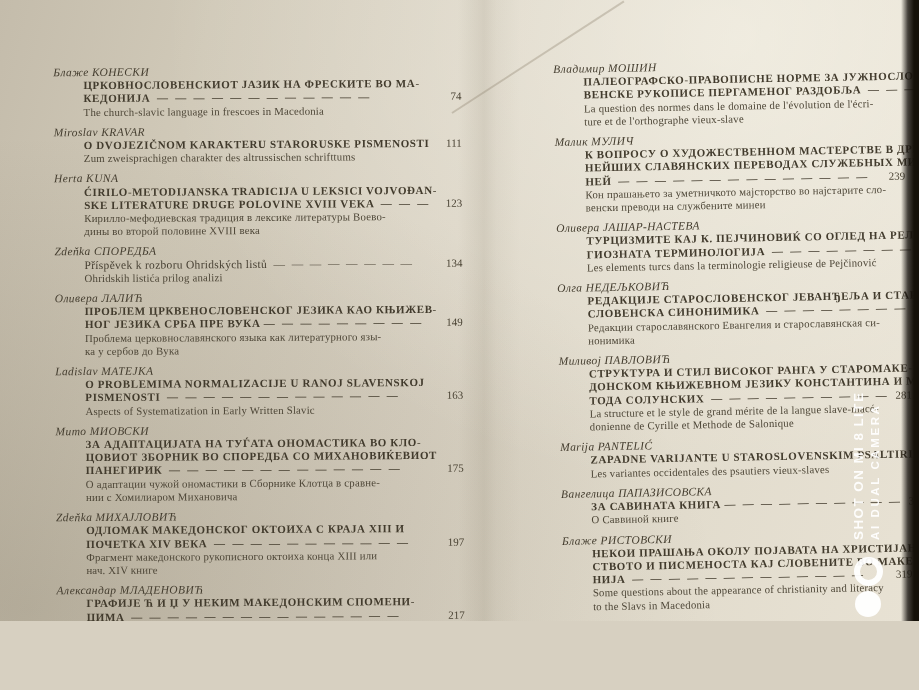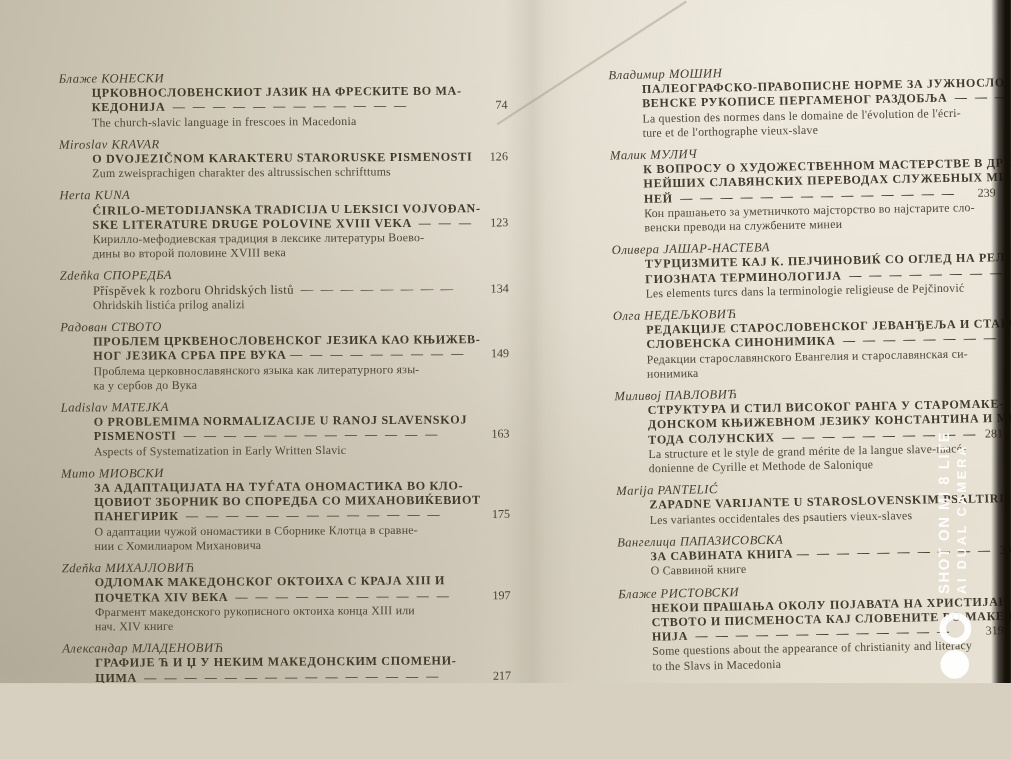--- a/index.html
+++ b/index.html
@@ -86,21 +86,21 @@
         <span class="rp"></span>
       </div>
 
       <div class="row" data-type="author">
         <span class="rt">Miroslav KRAVAR</span>
         <span class="rp"></span>
       </div>
 
       <div class="row" data-type="title">
         <span class="rt">O DVOJEZIČNOM KARAKTERU STARORUSKE PISMENOSTI</span>
-        <span class="rp">126</span>
+        <span class="rp">111</span>
       </div>
 
       <div class="row" data-type="sub">
         <span class="rt">Zum zweisprachigen charakter des altrussischen schrifttums</span>
         <span class="rp"></span>
       </div>
 
       <div class="row" data-type="author">
         <span class="rt">Herta KUNA</span>
         <span class="rp"></span>
@@ -135,21 +135,21 @@
         <span class="rt">Příspěvek k rozboru Ohridských listů  —  —  —  —  —  —  —  —</span>
         <span class="rp">134</span>
       </div>
 
       <div class="row" data-type="sub">
         <span class="rt">Ohridskih listića prilog analizi</span>
         <span class="rp"></span>
       </div>
 
       <div class="row" data-type="author">
-        <span class="rt">Радован СТВОТО</span>
+        <span class="rt">Оливера ЛАЛИЋ</span>
         <span class="rp"></span>
       </div>
 
       <div class="row" data-type="title">
         <span class="rt">ПРОБЛЕМ ЦРКВЕНОСЛОВЕНСКОГ ЈЕЗИКА КАО КЊИЖЕВ-</span>
         <span class="rp"></span>
       </div>
 
       <div class="row" data-type="title">
         <span class="rt">НОГ ЈЕЗИКА СРБА ПРЕ ВУКА —  —  —  —  —  —  —  —  —</span>

